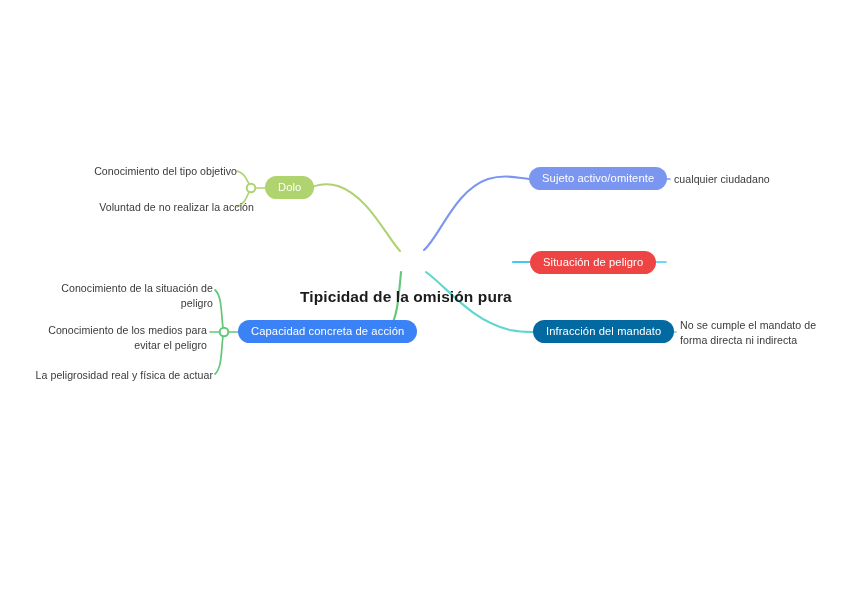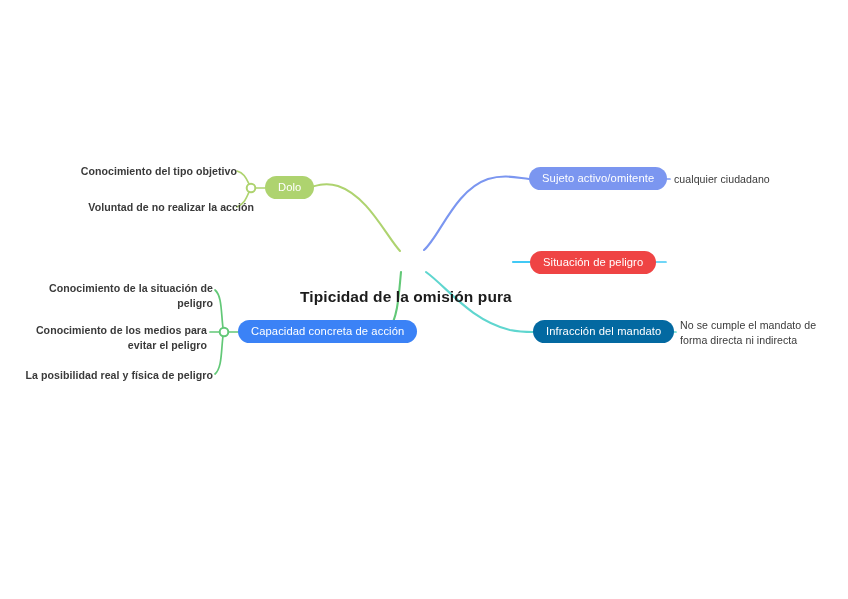--- a/index.html
+++ b/index.html
@@ -61,21 +61,21 @@
 
   
   .leaf {
     position: absolute;
     font-size: 10.6px;
     color: #3a3a3a;
     line-height: 1.38;
     letter-spacing: 0.05px;
   }
   .leaf.right { text-align: left; }
-  .leaf.left-align-right { text-align: right; font-weight: bold; }
+  .leaf.left-align-right { text-align: right; }
 </style>
 </head>
 <body>
 
 <div id="canvas">
 
   <svg id="edges" viewBox="0 0 848 599" width="848" height="599" xmlns="http://www.w3.org/2000/svg">
 
     <path d="M 424,250 C 440,236 455,190 488,179 C 505,174 518,178 529,179" fill="none" stroke="#7b96f0" stroke-width="2.1" stroke-linecap="round"></path>
 
@@ -124,21 +124,21 @@
   <div class="leaf left-align-right" style="left:0px; top:164px; width:237px; padding-right:6px;">Conocimiento del tipo objetivo</div>
 
   <div class="leaf left-align-right" style="left:0px; top:200px; width:237px; padding-right:6px;padding-left:17px;">Voluntad de no realizar la acción</div>
 
   <div class="pill" style="left:238px; top:320px; background:#3b82f6;">Capacidad concreta de acción</div>
 
   <div class="leaf left-align-right" style="left:35px; top:281px; width:178px;">Conocimiento de la situación de peligro</div>
 
   <div class="leaf left-align-right" style="left:35px; top:323px; width:172px;">Conocimiento de los medios para evitar el peligro</div>
 
-  <div class="leaf left-align-right" style="left:20px; top:368px; width:193px;">La posibilidad real y física de peligro</div>
+  <div class="leaf left-align-right" style="left:20px; top:368px; width:193px;">La peligrosidad real y física de actuar</div>
 
   <div class="pill" style="left:529px; top:167px; background:#7b96f0;">Sujeto activo/omitente</div>
 
   <div class="leaf right" style="left:674px; top:172px; width:165px;">cualquier ciudadano</div>
 
   <div class="pill" style="left:530px; top:251px; background:#ef4444;">Situación de peligro</div>
 
 
   <div class="pill" style="left:533px; top:320px; background:#0369a1;">Infracción del mandato</div>
 

